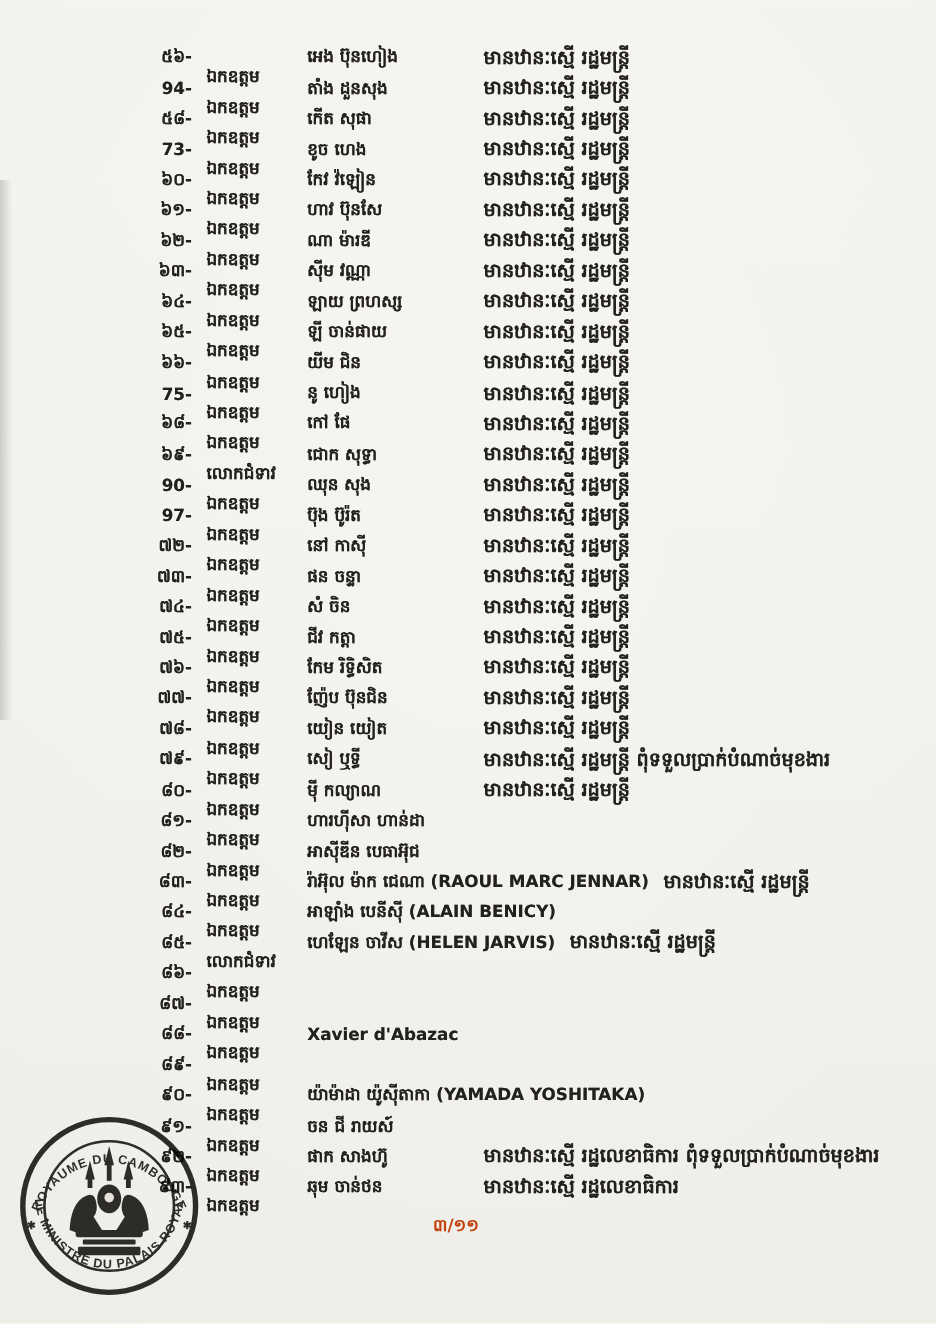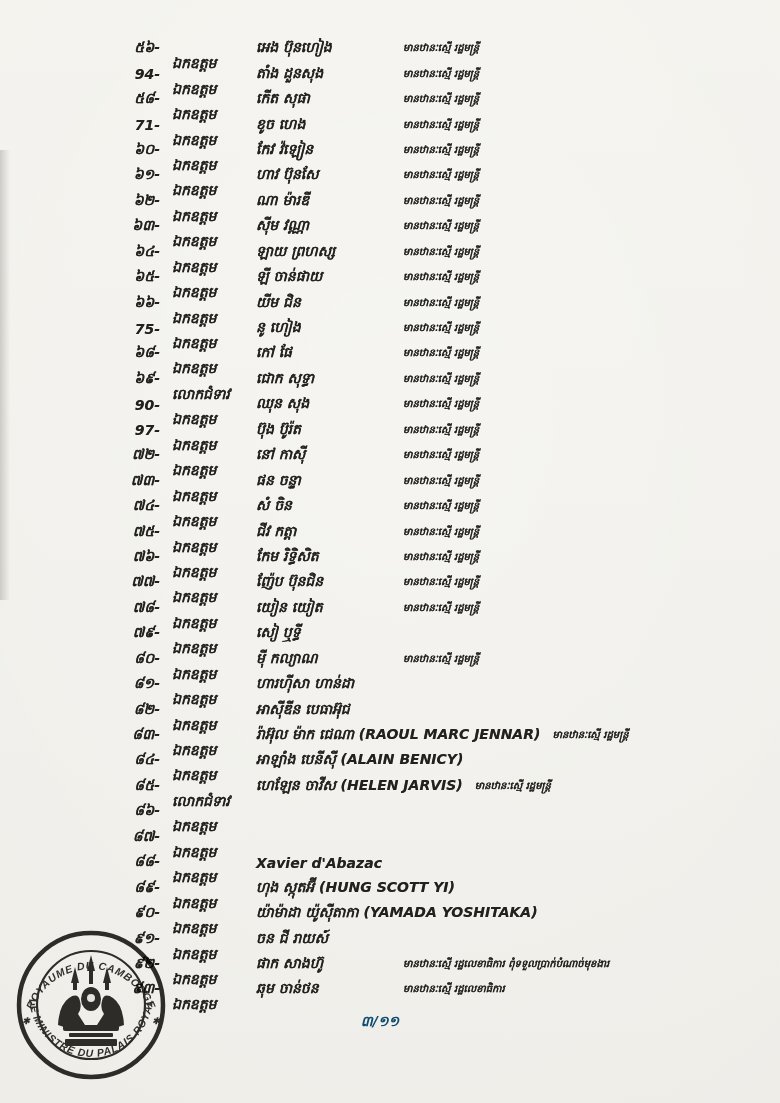--- a/index.html
+++ b/index.html
@@ -3,38 +3,38 @@
 <meta charset="utf-8">
 <style>
   html,body{margin:0;padding:0;}
   body{
     width:780px;height:1103px;overflow:hidden;
     font-family:"DejaVu Sans",sans-serif;
     background:
       radial-gradient(130% 120% at 52% 38%, rgba(255,255,255,.30), rgba(0,0,0,0) 65%),
       linear-gradient(#f3f2ed,#eeede8);
   }
-  .page{position:relative;width:622px;height:1103px;font-style:italic;}
+  .page{position:relative;width:622px;height:1103px;}
 
   
   .rows{position:absolute;top:36px;left:110px;right:14px;}
   .row{
     display:flex;align-items:center;height:25.45px;white-space:nowrap;
     font-size:14px;font-weight:600;color:#23211c;
     text-shadow:0 0 .4px rgba(20,18,14,.55);
   }
   .num{width:50px;text-align:right;flex:none;}
   .title{width:84px;margin-left:12px;flex:none;overflow:visible;margin-top:32px;}
   .name{min-width:135px;padding-right:12px;flex:none;}
-  .rank{font-size:10px;flex:none;}
+  .rank{font-size:16px;flex:none;}
 
   
   .pagenum{
     position:absolute;top:1012px;left:335px;width:90px;text-align:center;
-    font-size:14px;font-weight:600;color:#0c4a6e;
+    font-size:14px;font-weight:600;color:#c2410c;
   }
 
   
   .stamp{position:absolute;left:5px;top:925px;width:172px;height:172px;
          mix-blend-mode:multiply;opacity:.92;}
   .stamp text{font-family:"Liberation Sans",sans-serif;font-weight:bold;}
   .stamp .arc-text{font-size:10.5px;letter-spacing:.8px;fill:#1f1d19;}
   .stamp .star{font-size:9px;fill:#1f1d19;}
 
   
@@ -64,21 +64,21 @@
       <span class="name">តាំង ដួនសុង</span>
       <span class="rank">មានឋានៈស្មើ រដ្ឋមន្ត្រី</span>
     </div>
       <div class="row">
       <span class="num">៥៨-</span>
       <span class="title">ឯកឧត្តម</span>
       <span class="name">កើត សុផា</span>
       <span class="rank">មានឋានៈស្មើ រដ្ឋមន្ត្រី</span>
     </div>
       <div class="row">
-      <span class="num">71-</span>
+      <span class="num">73-</span>
       <span class="title">ឯកឧត្តម</span>
       <span class="name">ខូច ហេង</span>
       <span class="rank">មានឋានៈស្មើ រដ្ឋមន្ត្រី</span>
     </div>
       <div class="row">
       <span class="num">៦០-</span>
       <span class="title">ឯកឧត្តម</span>
       <span class="name">កែវ វ៉ឡៀន</span>
       <span class="rank">មានឋានៈស្មើ រដ្ឋមន្ត្រី</span>
     </div>
@@ -187,20 +187,21 @@
       <div class="row">
       <span class="num">៧៨-</span>
       <span class="title">ឯកឧត្តម</span>
       <span class="name">យៀន យៀត</span>
       <span class="rank">មានឋានៈស្មើ រដ្ឋមន្ត្រី</span>
     </div>
       <div class="row">
       <span class="num">៧៩-</span>
       <span class="title">ឯកឧត្តម</span>
       <span class="name">សៀ ឬទ្ធី</span>
+      <span class="rank">មានឋានៈស្មើ រដ្ឋមន្ត្រី ពុំទទួលប្រាក់បំណាច់មុខងារ</span>
     </div>
       <div class="row">
       <span class="num">៨០-</span>
       <span class="title">ឯកឧត្តម</span>
       <span class="name">ម៉ី កល្យាណ</span>
       <span class="rank">មានឋានៈស្មើ រដ្ឋមន្ត្រី</span>
     </div>
       <div class="row">
       <span class="num">៨១-</span>
       <span class="title">ឯកឧត្តម</span>
@@ -243,21 +244,20 @@
     </div>
       <div class="row">
       <span class="num">៨៨-</span>
       <span class="title">ឯកឧត្តម</span>
       <span class="name">Xavier d'Abazac</span>
       <span class="rank"></span>
     </div>
       <div class="row">
       <span class="num">៨៩-</span>
       <span class="title">ឯកឧត្តម</span>
-      <span class="name">ហុង ស្កុតអ៊ី (HUNG SCOTT YI)</span>
       <span class="rank"></span>
     </div>
       <div class="row">
       <span class="num">៩០-</span>
       <span class="title">ឯកឧត្តម</span>
       <span class="name">យ៉ាម៉ាដា យ៉ូស៊ីតាកា (YAMADA YOSHITAKA)</span>
       <span class="rank"></span>
     </div>
       <div class="row">
       <span class="num">៩១-</span>

